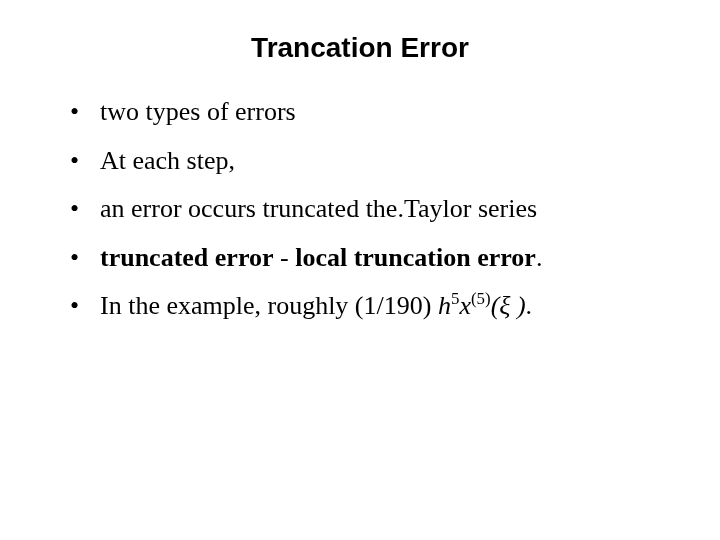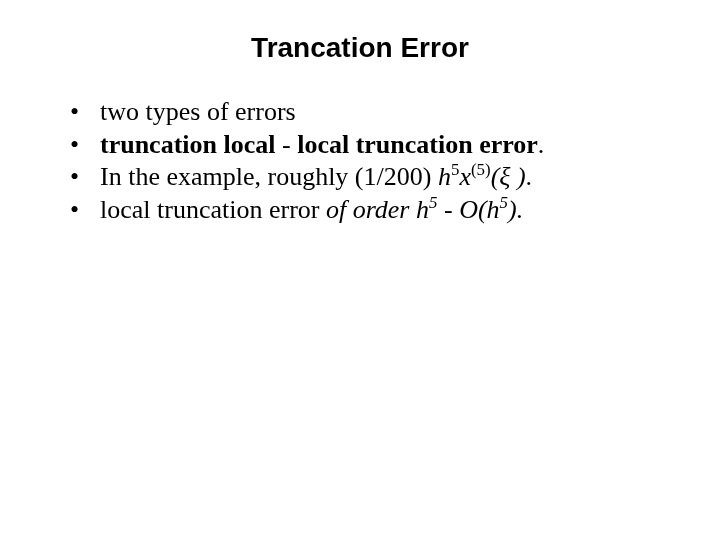--- a/index.html
+++ b/index.html
@@ -27,21 +27,21 @@
   ul.bullets {
     list-style: none;
     margin: 0;
     padding: 0 10px 0 30px;
   }
   ul.bullets li {
     position: relative;
     font-size: 26px;
     line-height: 1.25;
     padding-left: 30px;
-    margin: 0 0;
+    margin: 16px 0;
   }
   ul.bullets li::before {
     content: "•";
     position: absolute;
     left: 0;
     top: 0;
     font-size: 26px;
   }
   .it { font-style: italic; }
   .b { font-weight: bold; }
@@ -53,31 +53,34 @@
 <div class="slide">
 
   <div class="title">Trancation Error</div>
 
   <ul class="bullets">
 
     <li>
       <span>two types of errors</span>
     </li>
 
-
+    <li>
+      <span>At each step,</span>
+    </li>
 
 
 
     <li>
-      <span class="b">truncation local</span><span> - </span><span class="b">local truncation error</span><span>.</span>
+      <span>an error occurs truncated the.Taylor series</span>
     </li>
 
     <li>
-      <span>In the example, roughly (1/200) </span><span class="it">h</span><sup>5</sup><span class="it">x</span><sup>(5)</sup><span class="it">(ξ )</span><span>.</span>
+      <span class="b">truncated error</span><span> - </span><span class="b">local truncation error</span><span>.</span>
     </li>
 
     <li>
-      <span>local truncation error </span><span class="it">of order h</span><sup class="it">5</sup><span> - </span><span class="it">O(h</span><sup class="it">5</sup><span class="it">).</span>
+      <span>In the example, roughly (1/190) </span><span class="it">h</span><sup>5</sup><span class="it">x</span><sup>(5)</sup><span class="it">(ξ )</span><span>.</span>
     </li>
+
 
   </ul>
 
 </div>
 
 </body></html>

